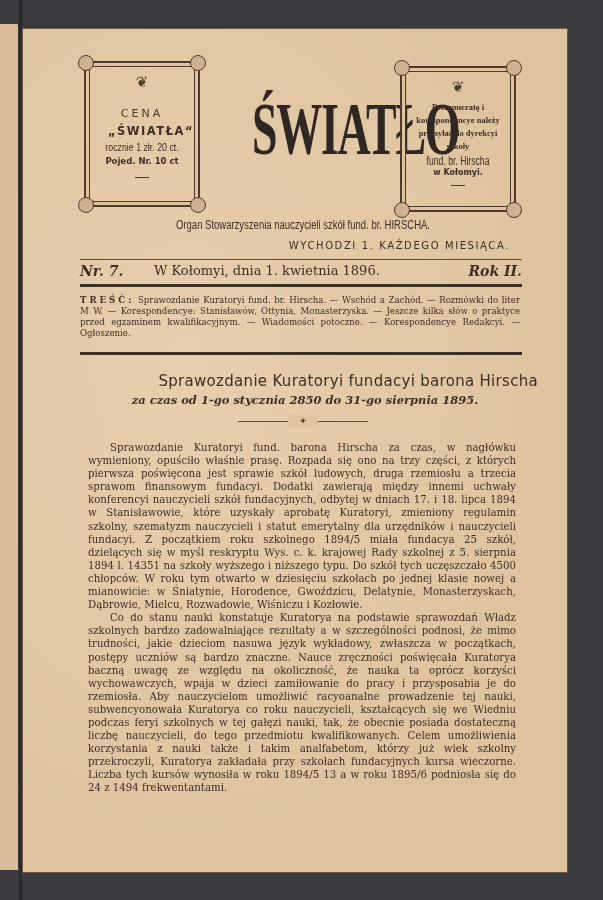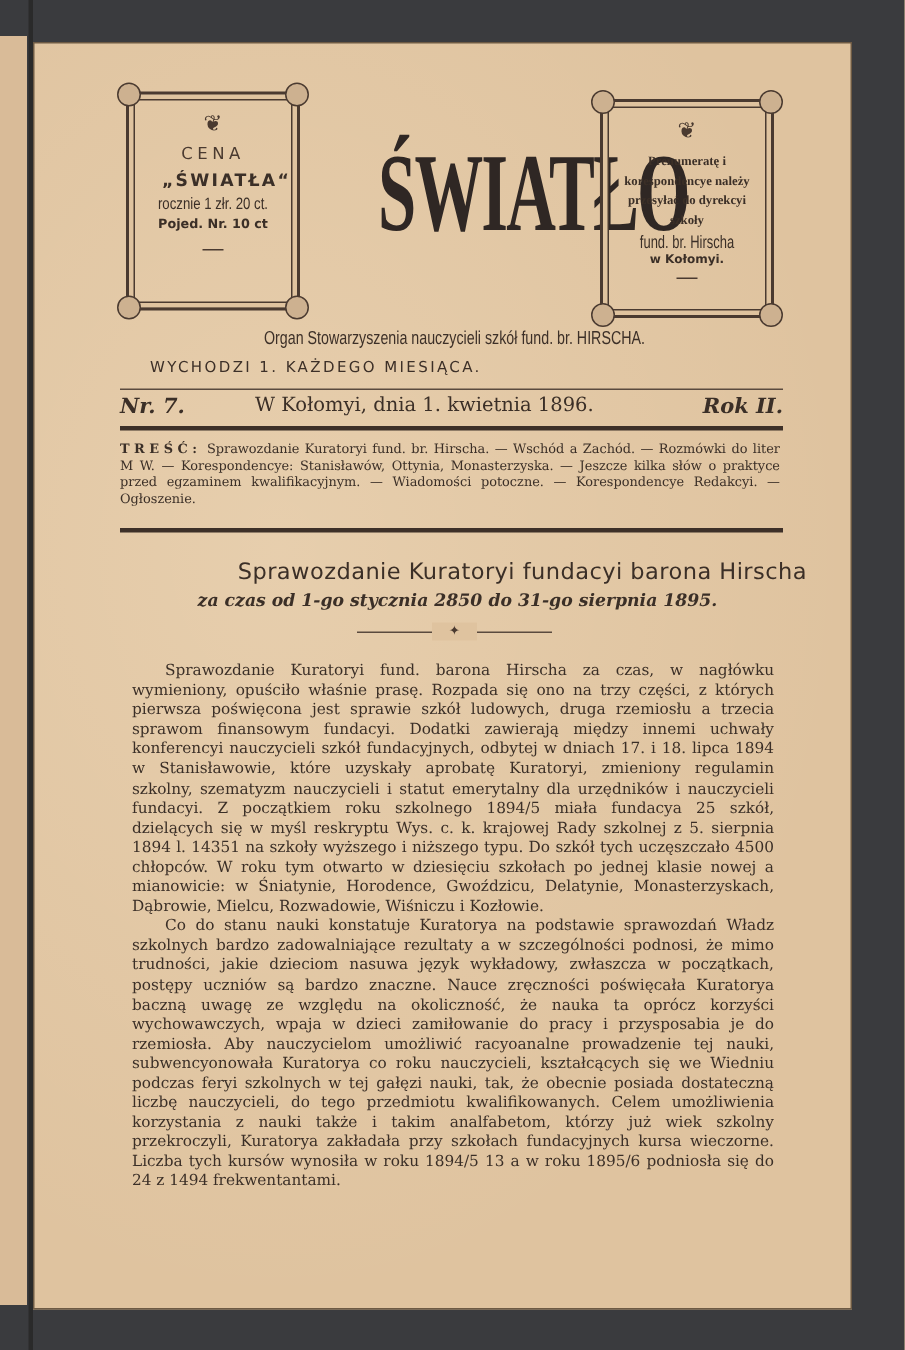--- a/index.html
+++ b/index.html
@@ -4,38 +4,38 @@
 <style>
   html,body{margin:0;padding:0;}
   body{width:603px;height:900px;background:#3a3b3e;position:relative;overflow:hidden;font-family:"DejaVu Serif",serif;color:#3b2f27;}
   .left-strip{position:absolute;left:0;top:24px;width:18px;height:846px;background:#d9bb98;}
   .spine{position:absolute;left:19px;top:0;width:3px;height:900px;background:#2a2a2a;}
   .page{position:absolute;left:22px;top:28px;width:546px;height:845px;background:#dfc39f;background-image:radial-gradient(ellipse at 30% 40%,rgba(255,240,215,.25),rgba(0,0,0,0) 70%);box-shadow:0 0 0 1px #6d5a44 inset;}
   .box{position:absolute;border:2px solid #4a3a30;box-shadow:inset 0 0 0 3px #dfc39f, inset 0 0 0 4px #4a3a30;text-align:center;}
   .box .corner{position:absolute;width:14px;height:14px;border-radius:50%;border:1.5px solid #4a3a30;background:#cdb190;}
   .c-tl{left:-8px;top:-8px}.c-tr{right:-8px;top:-8px}.c-bl{left:-8px;bottom:-8px}.c-br{right:-8px;bottom:-8px}
   .orn{font-size:15px;line-height:15px;margin-top:12px;color:#4a3a30;}
-  .cena-label{font-family:"DejaVu Sans",sans-serif;font-size:11px;letter-spacing:3px;margin-top:6px;color:#4a3a30;}
+  .cena-label{font-family:"DejaVu Sans",sans-serif;font-size:11px;letter-spacing:3px;margin-top:17px;color:#4a3a30;}
   .cena-title{font-family:"DejaVu Sans",sans-serif;font-weight:bold;font-size:11.5px;letter-spacing:1.5px;margin-top:4px;padding-left:18px;}
   .cena-price{font-family:"Liberation Sans",sans-serif;font-size:11px;transform:scaleX(.8);margin-top:3px;white-space:nowrap;}
   .cena-single{font-family:"DejaVu Sans",sans-serif;font-weight:bold;font-size:8.5px;margin-top:3px;}
   .dash{width:14px;height:1px;background:#4a3a30;margin:11px auto 0;}
   .sub-text{font-family:"DejaVu Serif",serif;font-weight:bold;font-size:8.5px;line-height:13px;margin-top:6px;}
   .sub-fund{font-family:"Liberation Sans",sans-serif;font-size:12px;transform:scaleX(.72);white-space:nowrap;margin-top:1px;}
   .sub-city{font-family:"DejaVu Sans",sans-serif;font-weight:bold;font-size:8px;}
   .masthead{position:absolute;left:192px;top:62px;width:200px;text-align:center;}
   .title{font-family:"Liberation Serif",serif;font-weight:bold;font-size:74px;line-height:78px;letter-spacing:-2px;transform:scaleX(.62);transform-origin:center;white-space:nowrap;color:#2f2724;}
   .subtitle{font-family:"DejaVu Sans",sans-serif;font-weight:bold;font-size:15px;margin-top:4px;letter-spacing:.5px;color:#2f2724;}
   .organ{position:absolute;left:118px;top:218px;width:370px;text-align:center;font-family:"Liberation Sans",sans-serif;font-size:12.5px;transform:scaleX(.76);white-space:nowrap;color:#3d3028;}
-  .freq{position:absolute;left:100px;top:240px;width:410px;text-align:left;font-family:"DejaVu Sans",sans-serif;font-size:10px;letter-spacing:1.6px;color:#3d3028;}
+  .freq{position:absolute;left:100px;top:240px;width:410px;text-align:right;font-family:"DejaVu Sans",sans-serif;font-size:10px;letter-spacing:1.6px;color:#3d3028;}
   .rule-thin{position:absolute;height:1px;background:#5a4a3e;}
   .rule-thick{position:absolute;height:3px;background:#3d3028;}
   .issue-row{position:absolute;left:80px;top:263px;width:442px;height:18px;font-size:13px;}
   .issue-nr{position:absolute;left:0;top:0;font-style:italic;font-weight:bold;font-size:14px;}
-  .issue-place{position:absolute;left:90px;top:0;font-size:13px;text-align:center;}
+  .issue-place{position:absolute;left:74px;top:0;font-size:13px;text-align:center;}
   .issue-year{position:absolute;right:0;top:0;font-style:italic;font-weight:bold;font-size:14px;}
   .toc{position:absolute;left:80px;top:295px;width:440px;font-family:"DejaVu Serif",serif;font-size:8.6px;line-height:11px;text-align:justify;color:#3b2f27;}
   .toc .lbl{letter-spacing:3px;font-weight:bold;}
   .article-title{position:absolute;left:88px;top:372px;width:450px;text-align:right;font-family:"DejaVu Sans",sans-serif;font-size:15px;letter-spacing:.3px;color:#3b2f27;}
   .article-sub{position:absolute;left:80px;top:393px;width:450px;text-align:center;font-family:"DejaVu Serif",serif;font-style:italic;font-weight:bold;font-size:11.5px;color:#3b2f27;}
   .ornament-rule{position:absolute;left:238px;top:421px;width:130px;height:1px;background:#5a4a3e;}
   .ornament-mark{position:absolute;left:288px;top:415px;width:30px;text-align:center;font-size:9px;line-height:12px;background:#dfc39f;color:#4a3a30;}
   .body{position:absolute;left:88px;top:441px;width:428px;font-family:"DejaVu Serif",serif;font-size:10.2px;line-height:13.1px;text-align:justify;color:#3b2f27;}
   .body p{margin:0;text-indent:22px;}
 </style>

